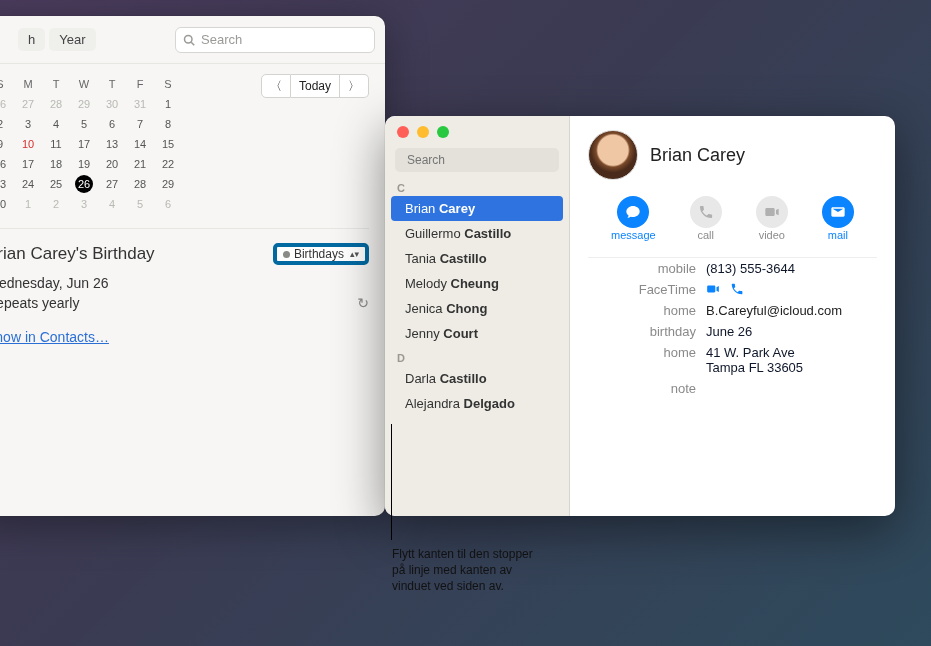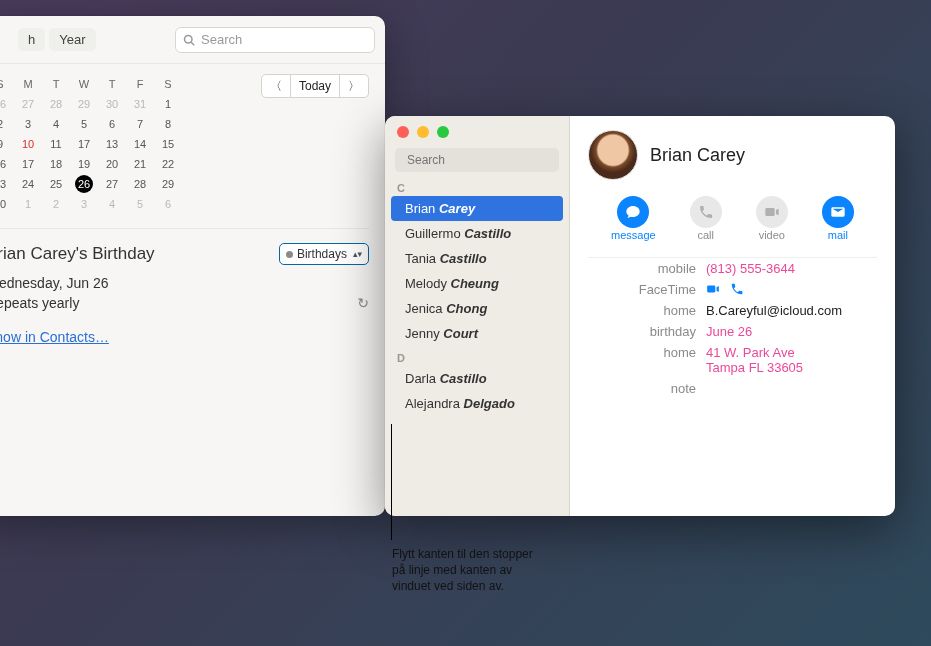--- a/index.html
+++ b/index.html
@@ -103,21 +103,21 @@
 .event-block {
   margin-top: 14px;
   border-top: 1px solid #e6e6e3;
   padding-top: 14px;
 }
 .event-title-row { display: flex; align-items: center; justify-content: space-between; }
 .event-title { font-size: 17px; font-weight: 500; color: #333; }
 .cal-select {
   display: flex; align-items: center; gap: 4px;
   font-size: 12px; color: #333;
-  border: 1px solid #0369a1; background: #fff;
+  border: 4px solid #0369a1; background: #fff;
   border-radius: 5px; height: 22px; padding: 0 6px;
 }
 .cal-dot { width: 7px; height: 7px; border-radius: 50%; background: #8a8a86; }
 .chev { font-size: 9px; color: #555; margin-left: 2px; }
 .event-line1 { margin-top: 10px; font-size: 14px; color: #333; }
 .event-line2 { margin-top: 4px; font-size: 14px; color: #333; display: flex; align-items: center; }
 .repeat-icon { margin-left: auto; color: #8c8c88; }
 .show-link { display: inline-block; margin-top: 18px; color: #2a6fd6; text-decoration: underline; font-size: 14px; }
 
 
@@ -173,21 +173,21 @@
   color: #333;
   border-radius: 4px;
   margin: 0 6px;
   cursor: default;
 }
 .contact-item.selected {
   background: #2f73e0;
   color: #fff;
 }
 .contact-item .first { font-weight: 400; }
-.contact-item .last { font-weight: 600; font-style: italic; }
+.contact-item .last { font-weight: 600; }
 
 .contacts-detail {
   flex: 1;
   padding: 14px 18px;
   overflow: auto;
 }
 .detail-head { display: flex; align-items: center; gap: 12px; margin-bottom: 14px; }
 .avatar {
   width: 50px; height: 50px; border-radius: 50%;
   background: radial-gradient(circle at 50% 40%, #f0c7a5 40%, #7a4a2a 45%, #4a2a1a 60%);
@@ -212,21 +212,21 @@
   background: #e8e8e8;
   display: flex; align-items: center; justify-content: center;
 }
 .action.on .action-circ { background: #0b84ff; }
 .action.on .action-circ svg { fill: #fff; }
 .action .action-circ svg { fill: #b0b0b0; }
 
 .info-rows { }
 .info-row { display: flex; gap: 10px; font-size: 13px; padding: 3px 0; }
 .info-label { width: 108px; text-align: right; color: #8a8a8a; }
-.info-val { color: #ec4899; }
+.info-val { color: #0f172a; }
 .info-val.link { color: #222; }
 .ft-icons { display: flex; gap: 10px; color: #0b84ff; }
 .ft-icons svg { fill: #0b84ff; width: 14px; height: 14px; }
 
 
 .callout-line {
   position: absolute;
   left: 391px;
   top: 424px;
   width: 1px;

